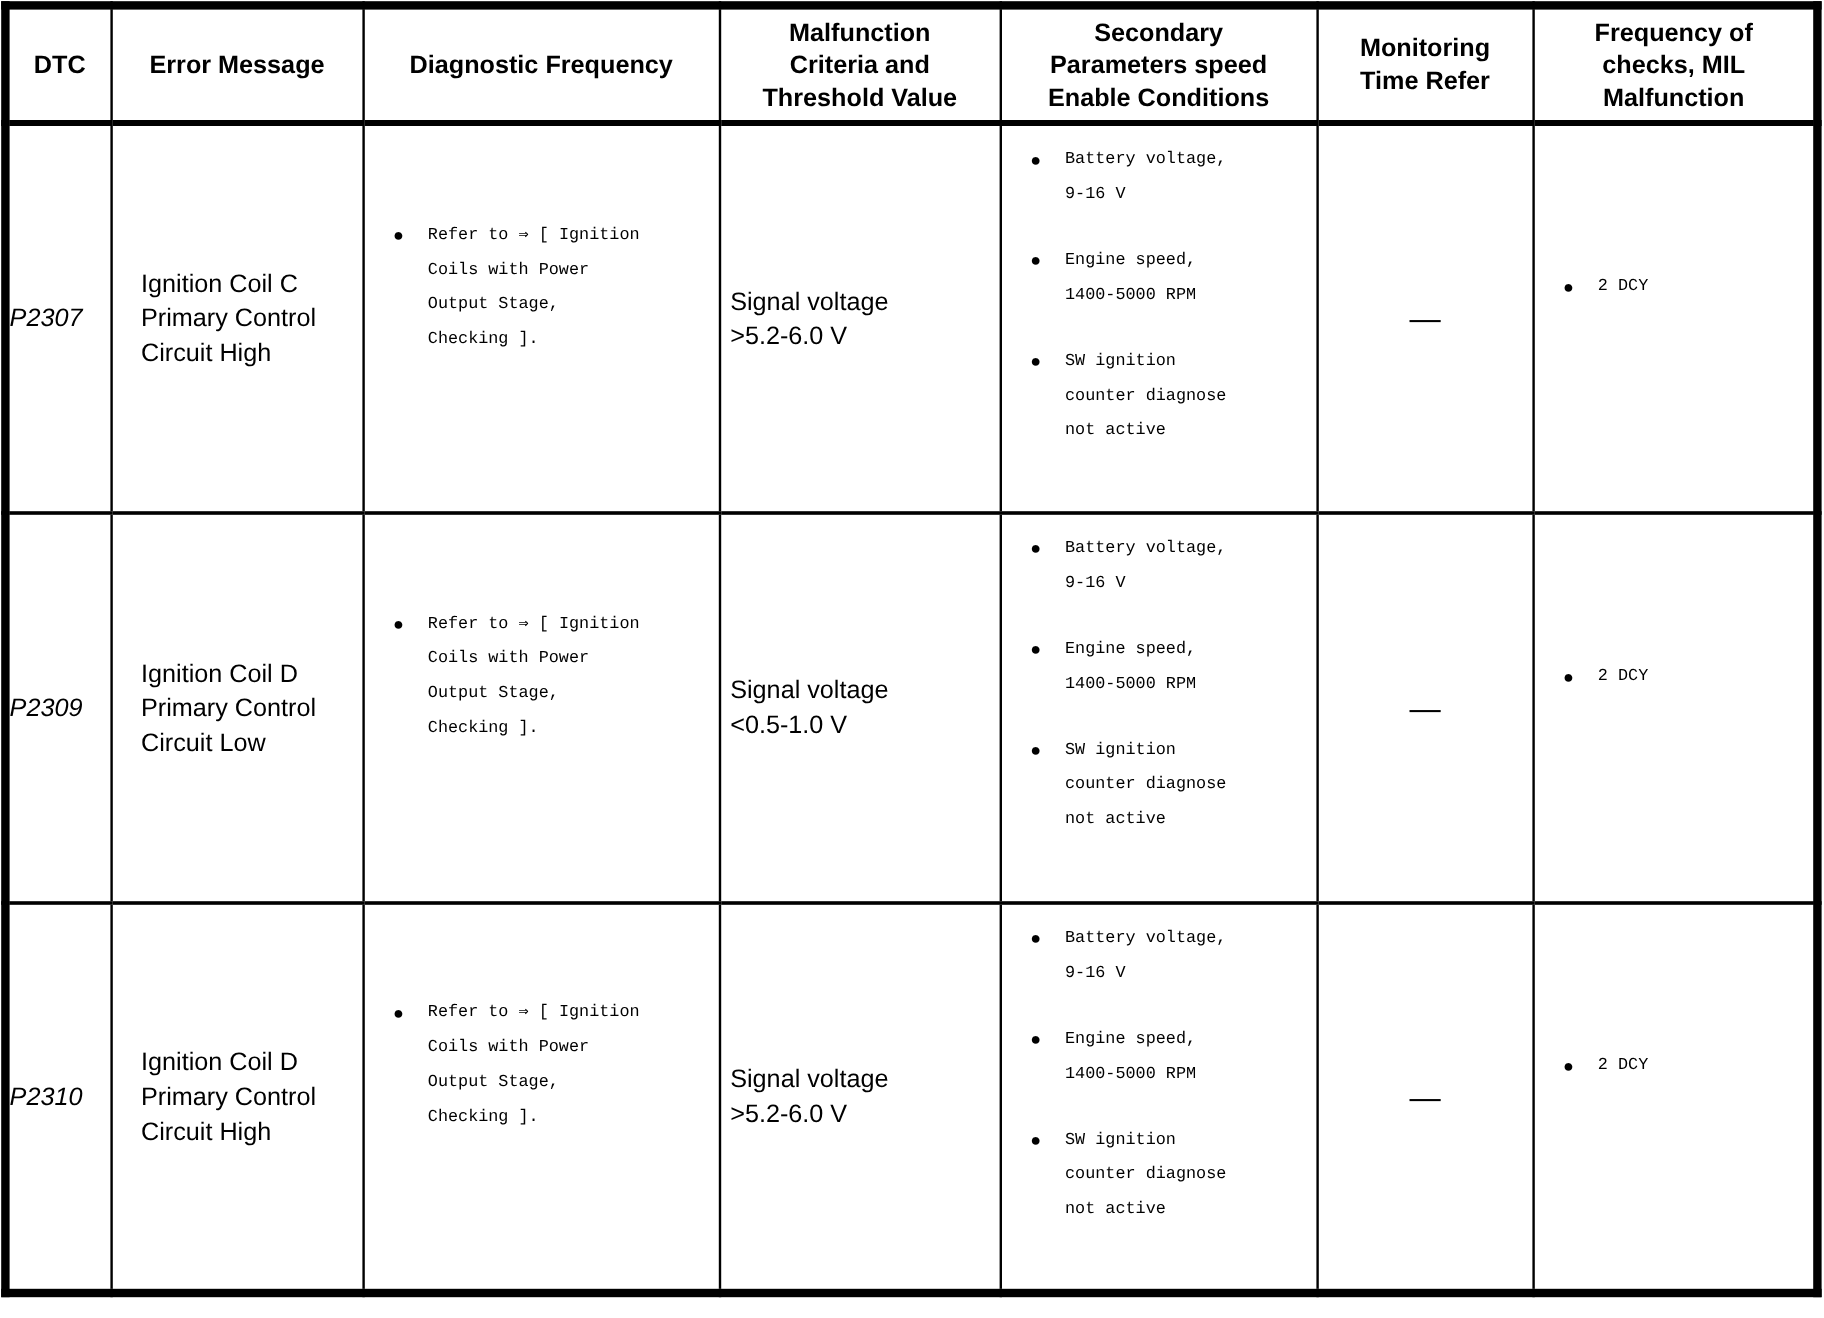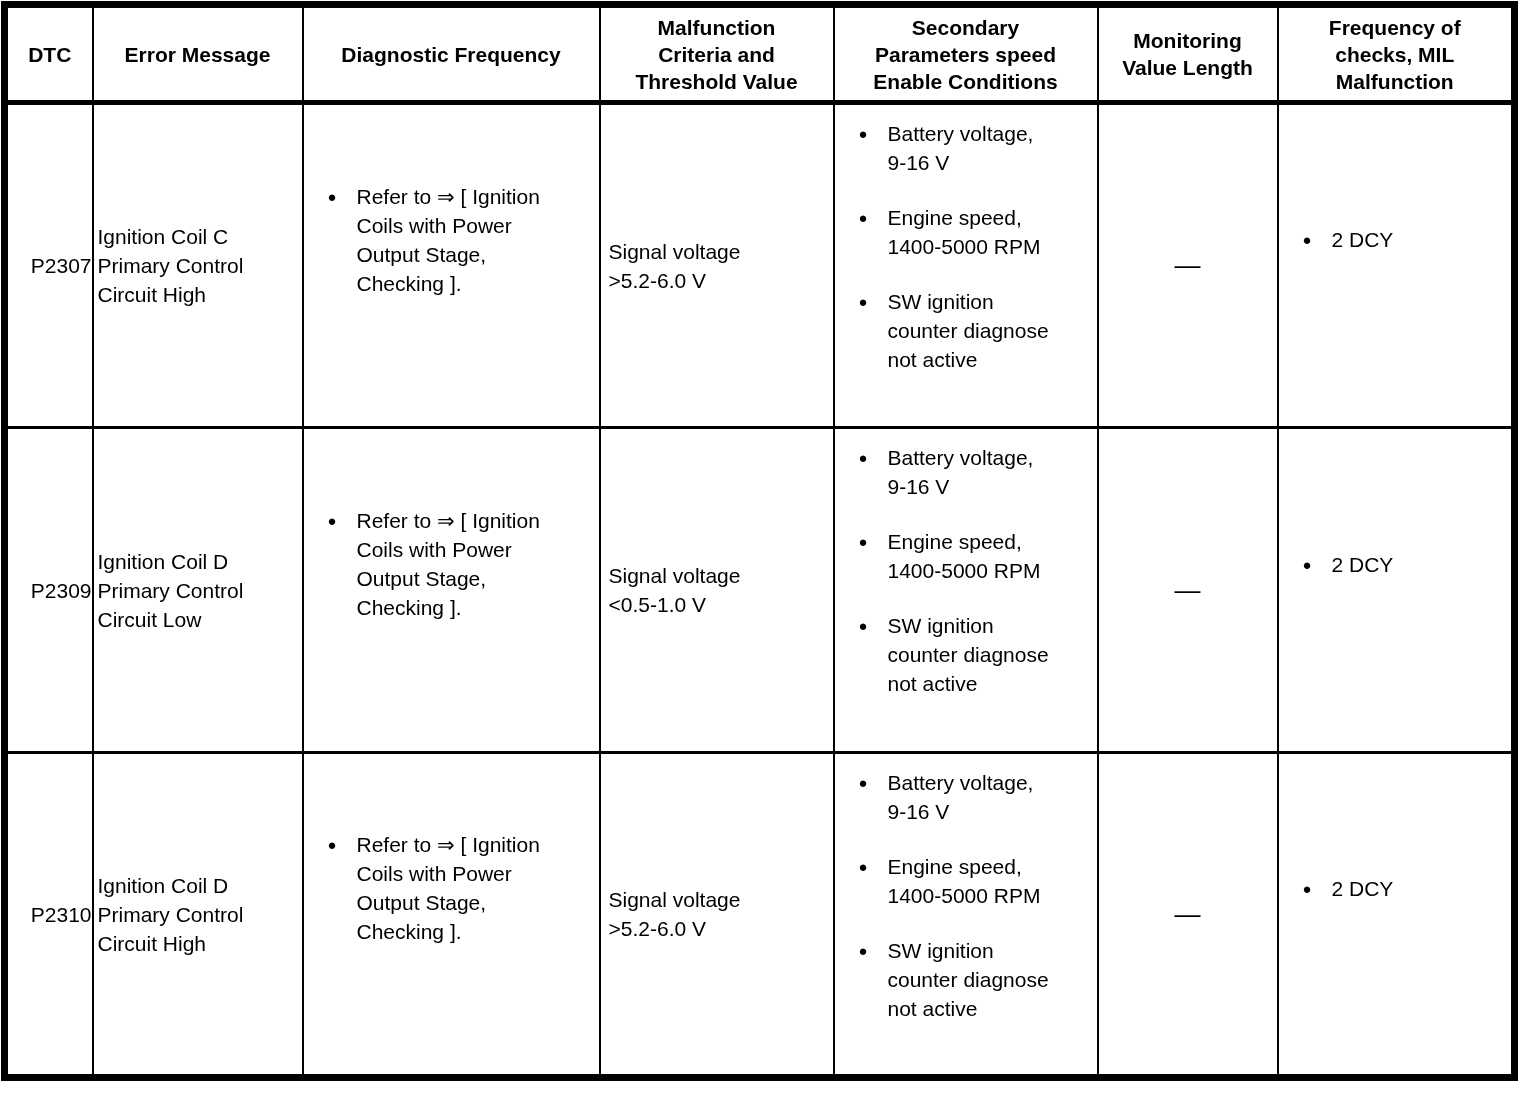--- a/index.html
+++ b/index.html
@@ -33,27 +33,28 @@
     font-weight: bold;
     text-align: center;
     vertical-align: middle;
     white-space: pre-line;
   }
   tbody tr.body-row + tr.body-row td { border-top: 3px solid #000000; }
 
   td { font-size: 21px; line-height: 29px; }
 
   .cell-dtc {
-    text-align: right;
-    vertical-align: middle;
-    white-space: pre-line;
+    text-align: left;
+    vertical-align: middle;
+    white-space: pre-line;
+    font-style: italic;
   }
   .cell-error {
     vertical-align: middle;
-    padding-left: 4px;
+    padding-left: 24px;
     white-space: pre-line;
   }
   .cell-proc { vertical-align: middle; }
   .cell-malf {
     vertical-align: middle;
     padding-left: 8px;
     white-space: pre-line;
   }
   .cell-sec {
     vertical-align: top;
@@ -70,22 +71,23 @@
   .shift-up { transform: translateY(-26px); }
   .bullet-item { display: flex; align-items: flex-start; }
   .bullet-item + .bullet-item { margin-top: 26px; }
   .bullet {
     flex: 0 0 29px;
     font-size: 15px;
     line-height: 29px;
   }
   .bullet-text {
     white-space: pre-line;
-    font-size: 21px;
+    font-size: 14px;
     line-height: 29px;
+    font-family: Liberation Mono, monospace;
   }
 </style>
 </head>
 <body>
 
 <table class="doc-table">
   <colgroup>
     <col style="width:88px">
     <col style="width:210px">
     <col style="width:297px">
@@ -99,21 +101,21 @@
       <th>DTC</th>
       <th>Error Message</th>
       <th>Diagnostic Frequency</th>
       <th>Malfunction
 Criteria and
 Threshold Value</th>
       <th>Secondary
 Parameters speed
 Enable Conditions</th>
       <th>Monitoring
-Value Length</th>
+Time Refer</th>
       <th>Frequency of
 checks, MIL
 Malfunction</th>
     </tr>
   </thead>
   <tbody>
 
     <tr class="body-row">
       <td class="cell-dtc">P2307</td>
       <td class="cell-error">Ignition Coil C

